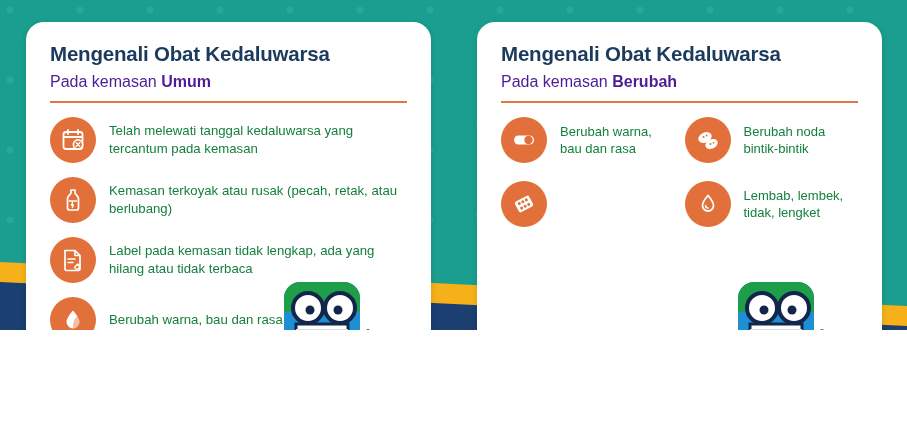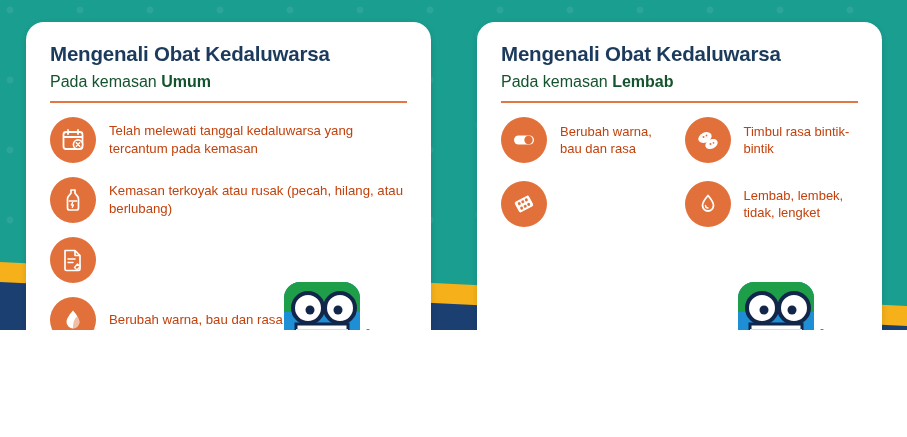--- a/index.html
+++ b/index.html
@@ -69,21 +69,21 @@
   .card-title {
     font-size: 20.5px;
     font-weight: bold;
     color: #1b3a5c;
     letter-spacing: -0.2px;
     margin: 0 0 6px 0;
     line-height: 1.15;
   }
   .card-subtitle {
     font-size: 16px;
-    color: #14532d;
+    color: #4c1d95;
     margin: 0 0 10px 0;
     line-height: 1.2;
   }
   .card-subtitle .strong {
     font-weight: bold;
   }
   .title-rule {
     height: 2px;
     background: #e2703a;
     width: 100%;
@@ -107,21 +107,21 @@
     height: 46px;
     border-radius: 50%;
     background: #e2703a;
     display: flex;
     align-items: center;
     justify-content: center;
     margin-right: 13px;
   }
   .item-text {
     font-size: 13.2px;
-    color: #c2410c;
+    color: #15803d;
     line-height: 1.32;
   }
   
   .grid2 {
     display: grid;
     grid-template-columns: 1fr 1fr;
     column-gap: 10px;
     row-gap: 18px;
   }
   .grid2 .item {
@@ -190,52 +190,53 @@
           </li>
 
           <li class="item">
             <span class="item-icon">
               <svg width="26" height="26" viewBox="0 0 26 26" fill="none">
                 <path d="M11 3h4v3.2l2.6 3.2c.6.7.9 1.6.9 2.5V21a2 2 0 0 1-2 2h-7a2 2 0 0 1-2-2v-9.1c0-.9.3-1.8.9-2.5L11 6.2V3z" stroke="#ffffff" stroke-width="1.7" stroke-linejoin="round"></path>
                 <path d="M8.8 14h8.4" stroke="#ffffff" stroke-width="1.6"></path>
                 <path d="M12.6 15.6l-1.3 2.4h2.1l-1.1 2.4" stroke="#ffffff" stroke-width="1.4" stroke-linecap="round" stroke-linejoin="round"></path>
               </svg>
             </span>
-            <span class="item-text">Kemasan terkoyak atau rusak (pecah, hilang, atau berlubang)</span>
+            <span class="item-text">Kemasan terkoyak atau rusak (pecah, retak, atau berlubang)</span>
           </li>
 
           <li class="item">
             <span class="item-icon">
               <svg width="26" height="26" viewBox="0 0 26 26" fill="none">
                 <path d="M5 3.5h10l5 5V22a1.5 1.5 0 0 1-1.5 1.5h-12A1.5 1.5 0 0 1 5 22V3.5z" stroke="#ffffff" stroke-width="1.7" stroke-linejoin="round"></path>
                 <path d="M15 3.5V8.5h5" stroke="#ffffff" stroke-width="1.6" stroke-linejoin="round"></path>
                 <path d="M8 12h7M8 15.5h5" stroke="#ffffff" stroke-width="1.5" stroke-linecap="round"></path>
                 <path d="M14.5 20.5l3-3.5 2.5 2.5-3 3.5z" fill="#e2703a" stroke="#ffffff" stroke-width="1.4" stroke-linejoin="round"></path>
               </svg>
             </span>
+            <span class="item-text">Label pada kemasan tidak lengkap, ada yang hilang atau tidak terbaca</span>
           </li>
 
           <li class="item">
             <span class="item-icon">
               <svg width="26" height="26" viewBox="0 0 26 26" fill="none">
                 <path d="M13 3.5s6.5 7.2 6.5 11.4A6.5 6.5 0 0 1 13 21.4a6.5 6.5 0 0 1-6.5-6.5C6.5 10.7 13 3.5 13 3.5z" fill="#ffffff"></path>
                 <path d="M13 21.4a6.5 6.5 0 0 0 6.5-6.5c0-1.6-1-3.7-2.2-5.6-2.6 2.3-4.3 5-4.3 12.1z" fill="#e2703a" opacity="0.45"></path>
               </svg>
             </span>
             <span class="item-text">Berubah warna, bau dan rasa</span>
           </li>
         </ul>
       </div>
     </div>
 
     <div class="card" id="card-tablet">
       <div class="card-inner">
         <h1 class="card-title">Mengenali Obat Kedaluwarsa</h1>
         <div class="card-subtitle">
-          <span>Pada kemasan </span><span class="strong">Lembab</span>
+          <span>Pada kemasan </span><span class="strong">Berubah</span>
         </div>
         <div class="title-rule"></div>
 
         <div class="grid2">
           <div class="item">
             <span class="item-icon">
               <svg width="28" height="28" viewBox="0 0 28 28" fill="none">
                 <rect x="4" y="9.5" width="20" height="9" rx="4.5" fill="#ffffff"></rect>
                 <circle cx="18.5" cy="14" r="4.2" fill="#e2703a"></circle>
               </svg>
@@ -247,21 +248,21 @@
             <span class="item-icon">
               <svg width="28" height="28" viewBox="0 0 28 28" fill="none">
                 <ellipse cx="11" cy="11.5" rx="7" ry="5" transform="rotate(-25 11 11.5)" fill="#ffffff"></ellipse>
                 <ellipse cx="17.5" cy="18" rx="6.5" ry="4.6" transform="rotate(-25 17.5 18)" fill="#ffffff"></ellipse>
                 <circle cx="9.5" cy="11" r="1" fill="#e2703a"></circle>
                 <circle cx="12.5" cy="9.5" r="0.9" fill="#e2703a"></circle>
                 <circle cx="16.5" cy="18" r="1" fill="#e2703a"></circle>
                 <circle cx="19.5" cy="16.8" r="0.9" fill="#e2703a"></circle>
               </svg>
             </span>
-            <span class="item-text">Timbul rasa bintik-bintik</span>
+            <span class="item-text">Berubah noda bintik-bintik</span>
           </div>
 
 
           <div class="item">
             <span class="item-icon">
               <svg width="28" height="28" viewBox="0 0 28 28" fill="none">
                 <g transform="rotate(-28 14 14)">
                   <rect x="6" y="8" width="16" height="12" rx="2" fill="#ffffff"></rect>
                   <circle cx="10" cy="11.5" r="1.5" fill="#e2703a"></circle>
                   <circle cx="14" cy="11.5" r="1.5" fill="#e2703a"></circle>

